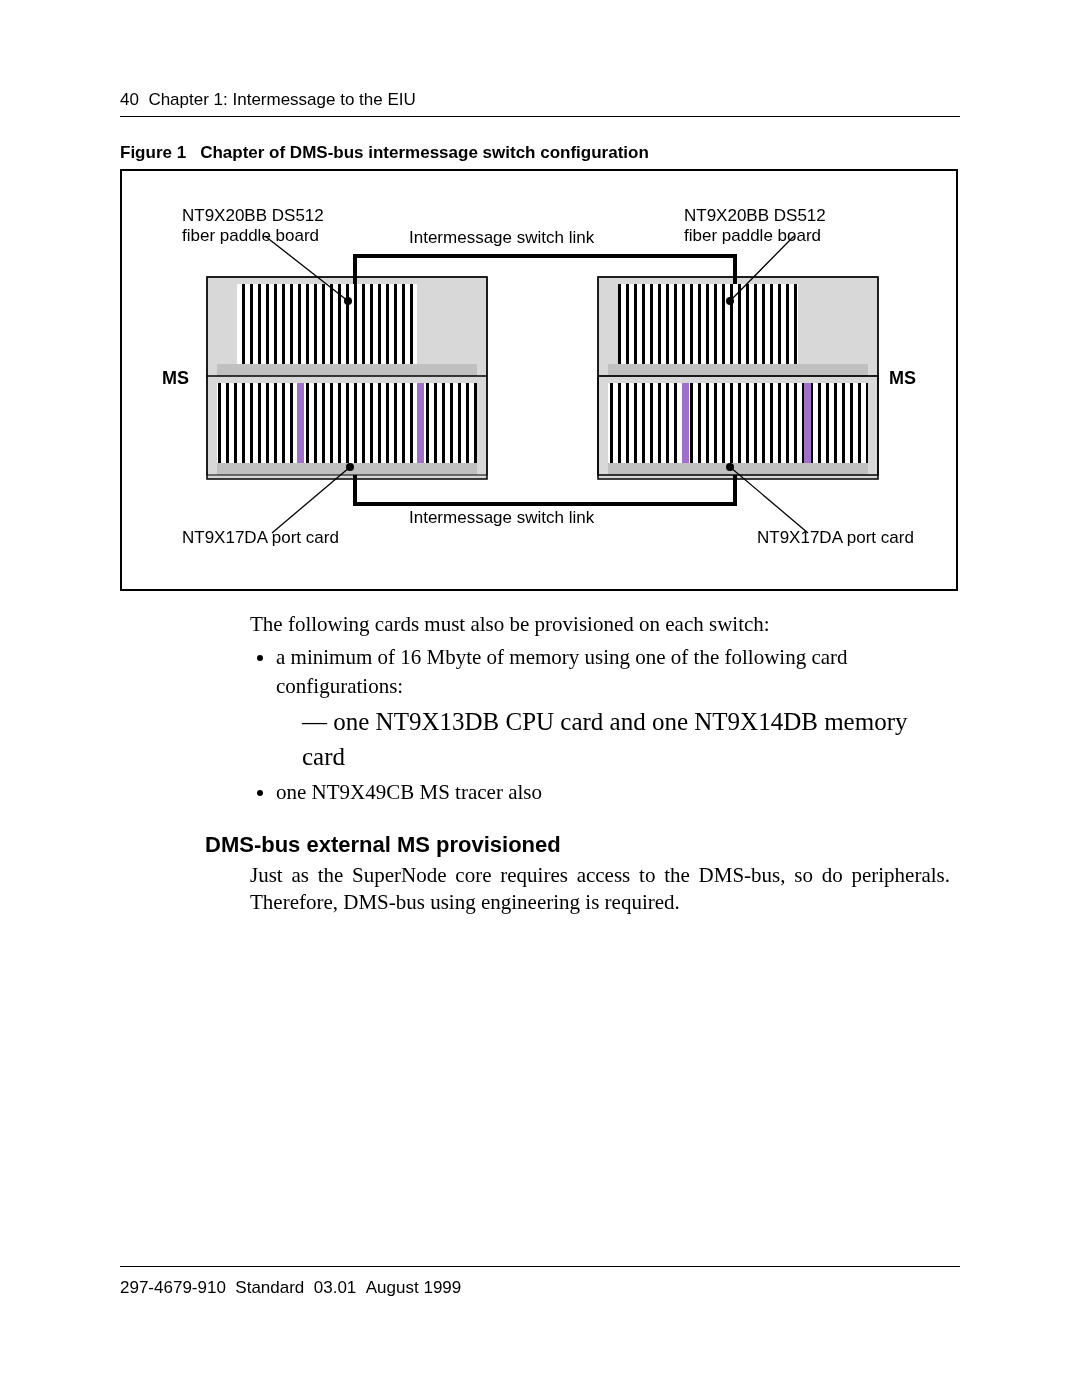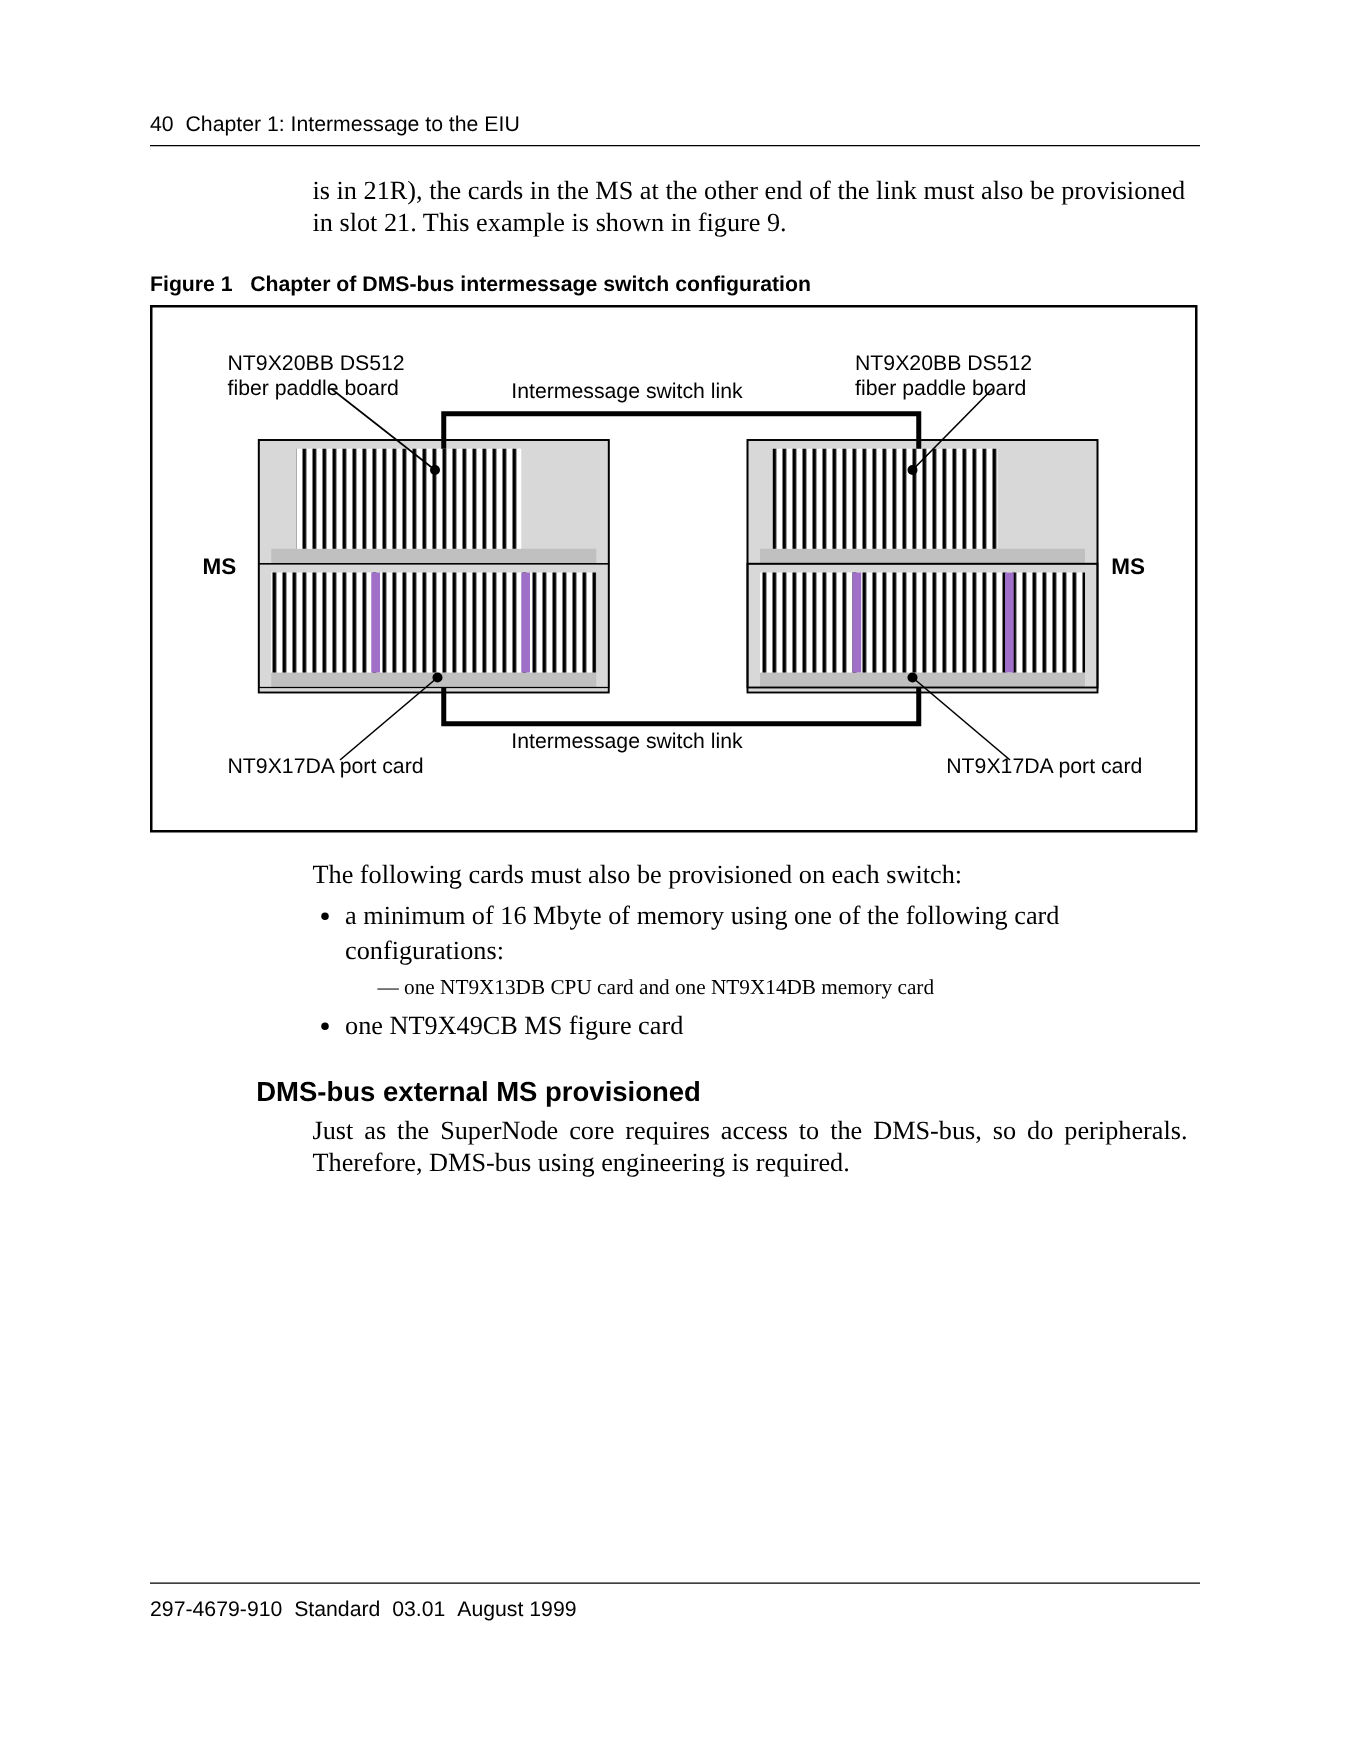--- a/index.html
+++ b/index.html
@@ -63,21 +63,21 @@
   }
   ul.dash {
     list-style: none;
     margin: 4px 0 0 0;
     padding-left: 26px;
   }
   ul.dash > li::before {
     content: "—  ";
   }
   ul.dash > li {
-    font-size: 17px;
+    font-size: 25px;
     line-height: 1.4;
   }
   .h2 {
     font-family: Helvetica, Arial, sans-serif;
     font-weight: bold;
     font-size: 22px;
     margin-top: 26px;
     margin-left: 85px;
   }
   .bottom-rule {
@@ -97,21 +97,20 @@
 </style>
 </head>
 <body>
 
 <div class="page">
   <div class="running-head">
     <span class="pn">40</span>&nbsp;&nbsp;<span>Chapter 1: Intermessage to the EIU</span>
   </div>
   <div class="top-rule"></div>
 
-  <div class="body-indent" style="margin-top:22px;">is in 21R), the cards in the MS at the other end of the link must also be provisioned in slot 21. This example is shown in figure 9.</div>
 
   <div class="fig-caption">
     <span>Figure 1</span><span class="gap"></span><span>Chapter of DMS-bus intermessage switch configuration</span>
   </div>
 
   <div class="figure-box">
     <svg width="834" height="418" viewBox="0 0 834 418">
       <defs>
 
         <pattern id="slots" patternUnits="userSpaceOnUse" width="8" height="10">
@@ -190,21 +189,21 @@
   <div class="body-indent" style="margin-top:20px;">The following cards must also be provisioned on each switch:</div>
 
   <div class="body-indent">
     <ul class="b1">
       <li>
         <span>a minimum of 16 Mbyte of memory using one of the following card configurations:</span>
         <ul class="dash">
           <li>one NT9X13DB CPU card and one NT9X14DB memory card</li>
         </ul>
       </li>
-      <li>one NT9X49CB MS figure card</li>
+      <li>one NT9X49CB MS tracer also</li>
     </ul>
   </div>
 
   <div class="h2">DMS-bus external MS provisioned</div>
   <div class="body-indent" style="margin-top:4px; text-align:justify;">Just as the SuperNode core requires access to the DMS-bus, so do peripherals. Therefore, DMS-bus using engineering is required.</div>
 </div>
 
 <div class="bottom-rule"></div>
 <div class="footer-text">
   <span>297-4679-910</span>&nbsp;&nbsp;<span>Standard</span>&nbsp;&nbsp;<span>03.01</span>&nbsp;&nbsp;<span>August 1999</span>

